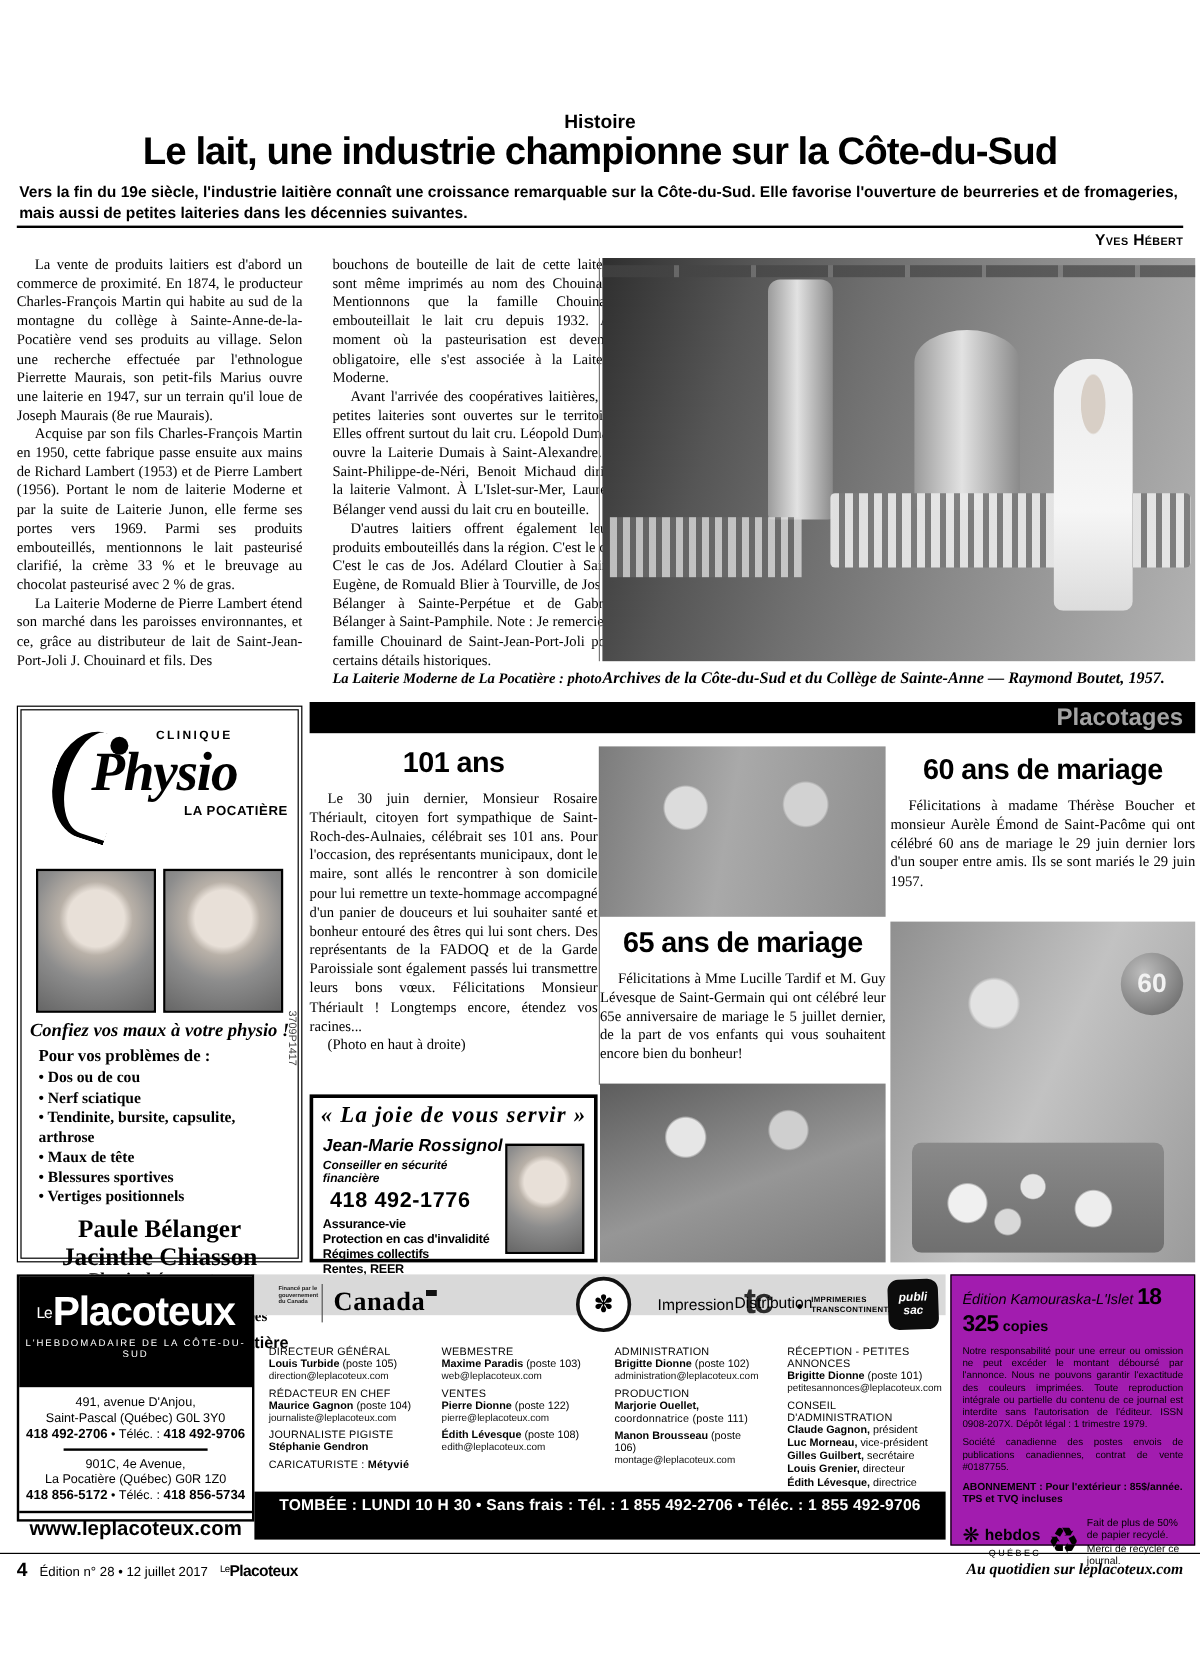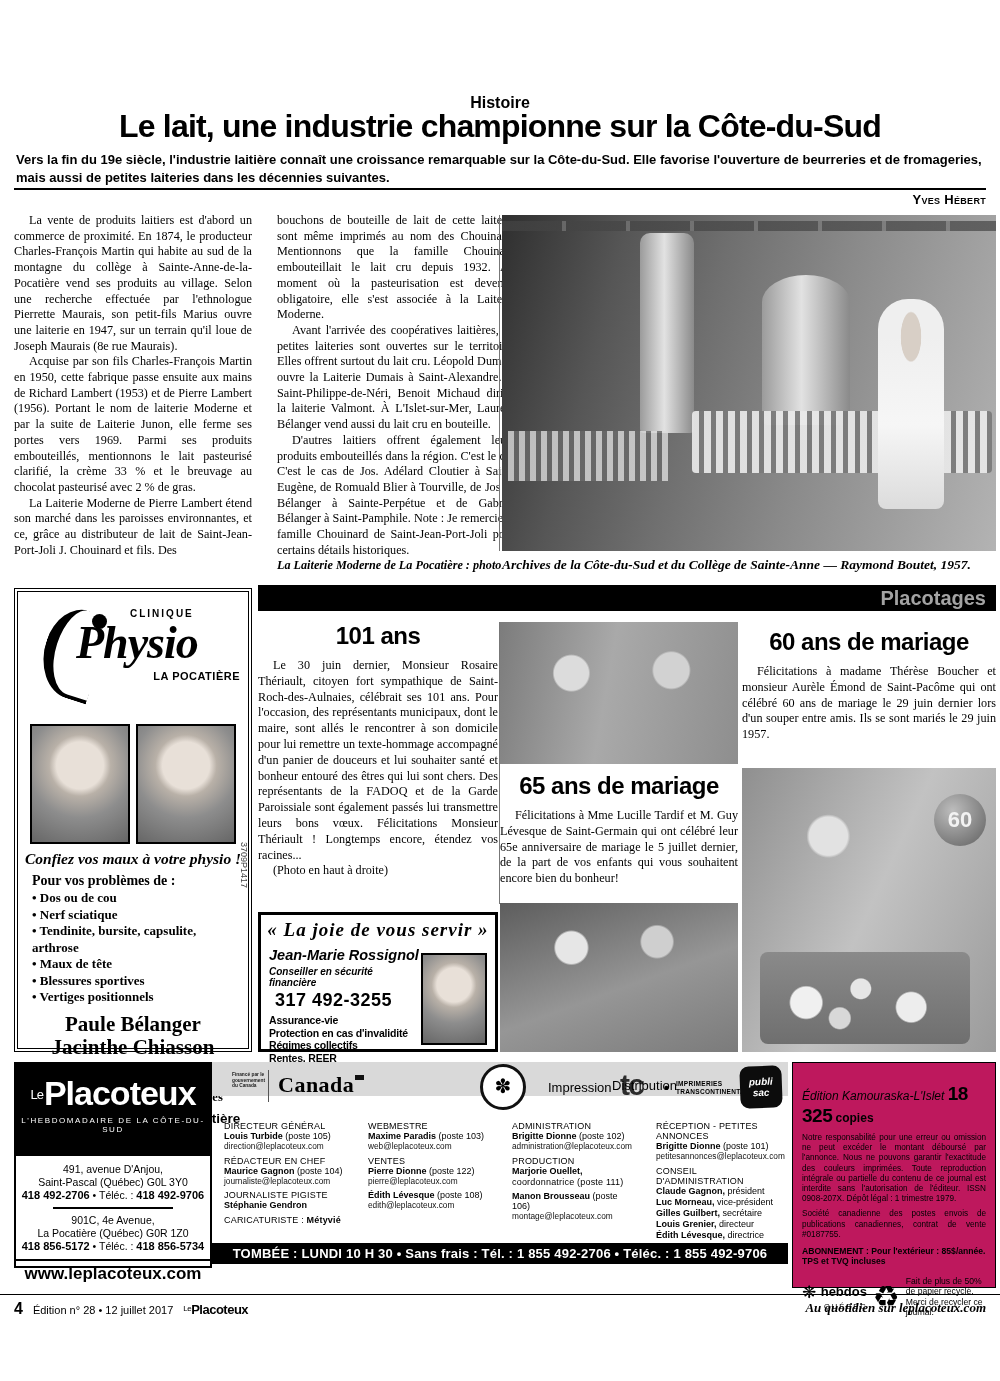--- a/index.html
+++ b/index.html
@@ -155,25 +155,25 @@
 
   .staff{top:1118px;left:212px;width:576px;height:122px;display:flex;}
   .stcol{width:144px;box-sizing:border-box;padding:2px 6px 0 12px;}
   .st-role{font:9px "Liberation Sans",sans-serif;letter-spacing:.2px;margin-top:1px;}
   .st-name{font:700 9px "Liberation Sans",sans-serif;}
   .st-name .ext{font-weight:400;}
   .st-email{font:8.3px "Liberation Sans",sans-serif;color:#111;}
   .st-entry{margin-bottom:4.5px;}
   .st-board{font:9px/11px "Liberation Sans",sans-serif;}
 
-  .tombee{top:1243px;left:212px;width:576px;height:21px;background:#000;color:#fff;text-align:center;
+  .tombee{top:1243px;left:212px;width:576px;height:40px;background:#000;color:#fff;text-align:center;
       font:700 13px/22px "Liberation Sans",sans-serif;letter-spacing:.2px;}
 
   .mh-right{top:1062px;left:792px;width:204px;height:226px;border:1.5px solid #000;box-sizing:border-box;
-      padding:20px 9px;background:#be185d;font-family:"Liberation Sans",sans-serif;}
+      padding:8px 9px;background:#a21caf;font-family:"Liberation Sans",sans-serif;}
   .ed-top{font:italic 12px "Liberation Sans",sans-serif;}
   .ed-top .copies{font:700 19px "Liberation Sans",sans-serif;font-style:normal;letter-spacing:-.5px;}
   .ed-top .copies-word{font:700 12px "Liberation Sans",sans-serif;font-style:normal;}
   .ed-legal{font:8.2px/10.2px "Liberation Sans",sans-serif;text-align:justify;margin-top:6px;}
   .ed-legal2{margin-top:5px;}
   .ed-abo{font:700 8.6px/10.4px "Liberation Sans",sans-serif;margin-top:6px;}
   .ed-logos{display:flex;align-items:center;margin-top:9px;}
   .hebdos{width:72px;text-align:left;}
   .hebdos-flower{font-size:17px;vertical-align:-2px;font-family:"DejaVu Sans",sans-serif;}
   .hebdos-name{font:700 13px "Liberation Sans",sans-serif;}
@@ -264,21 +264,21 @@
       <p class="note" style="margin:0;">(Photo en haut à droite)</p>
     </div>
   </div>
   <div class="abs vrule" style="left:499px;top:622px;height:282px;"></div>
 
   <div class="rossignol">
     <div class="ro-slogan">« La joie de vous servir »</div>
     <div class="ro-left">
       <div class="ro-name">Jean-Marie Rossignol</div>
       <div class="ro-title">Conseiller en sécurité financière</div>
-      <div class="ro-phone">317 492-3255</div>
+      <div class="ro-phone">418 492-1776</div>
       <div class="ro-serv">Assurance-vie</div>
       <div class="ro-serv">Protection en cas d'invalidité</div>
       <div class="ro-serv">Régimes collectifs</div>
       <div class="ro-serv">Rentes, REER</div>
     </div>
     <div class="ro-photo face"></div>
   </div>
 
   <div class="abs photo-men"></div>
 

